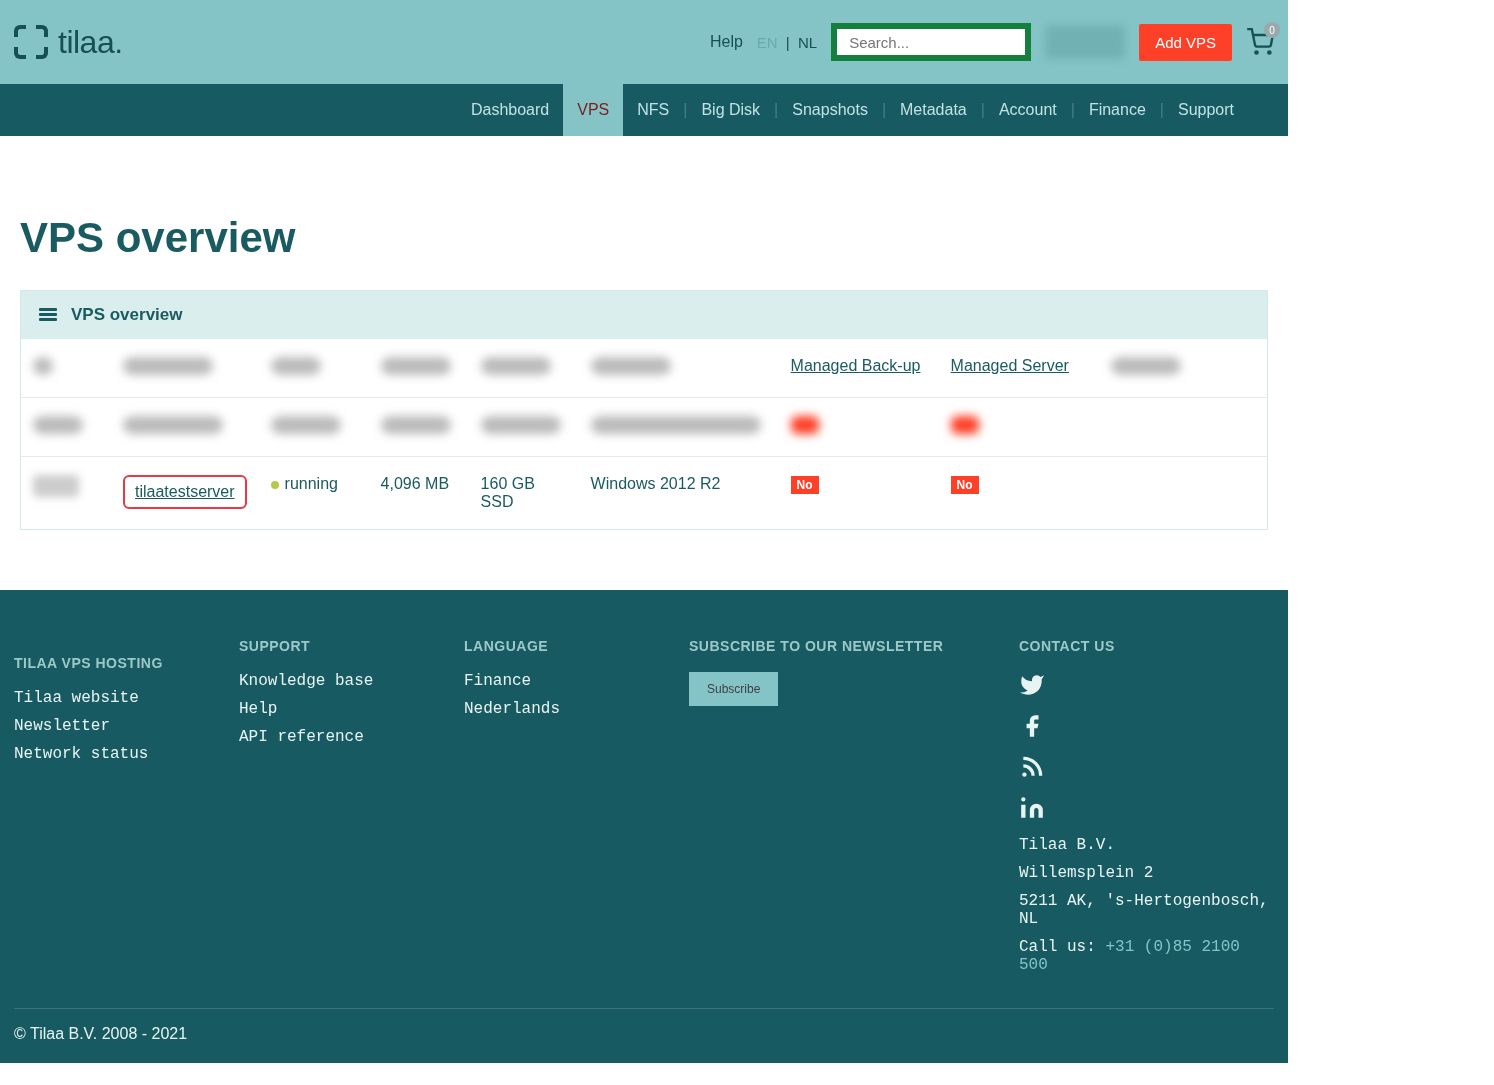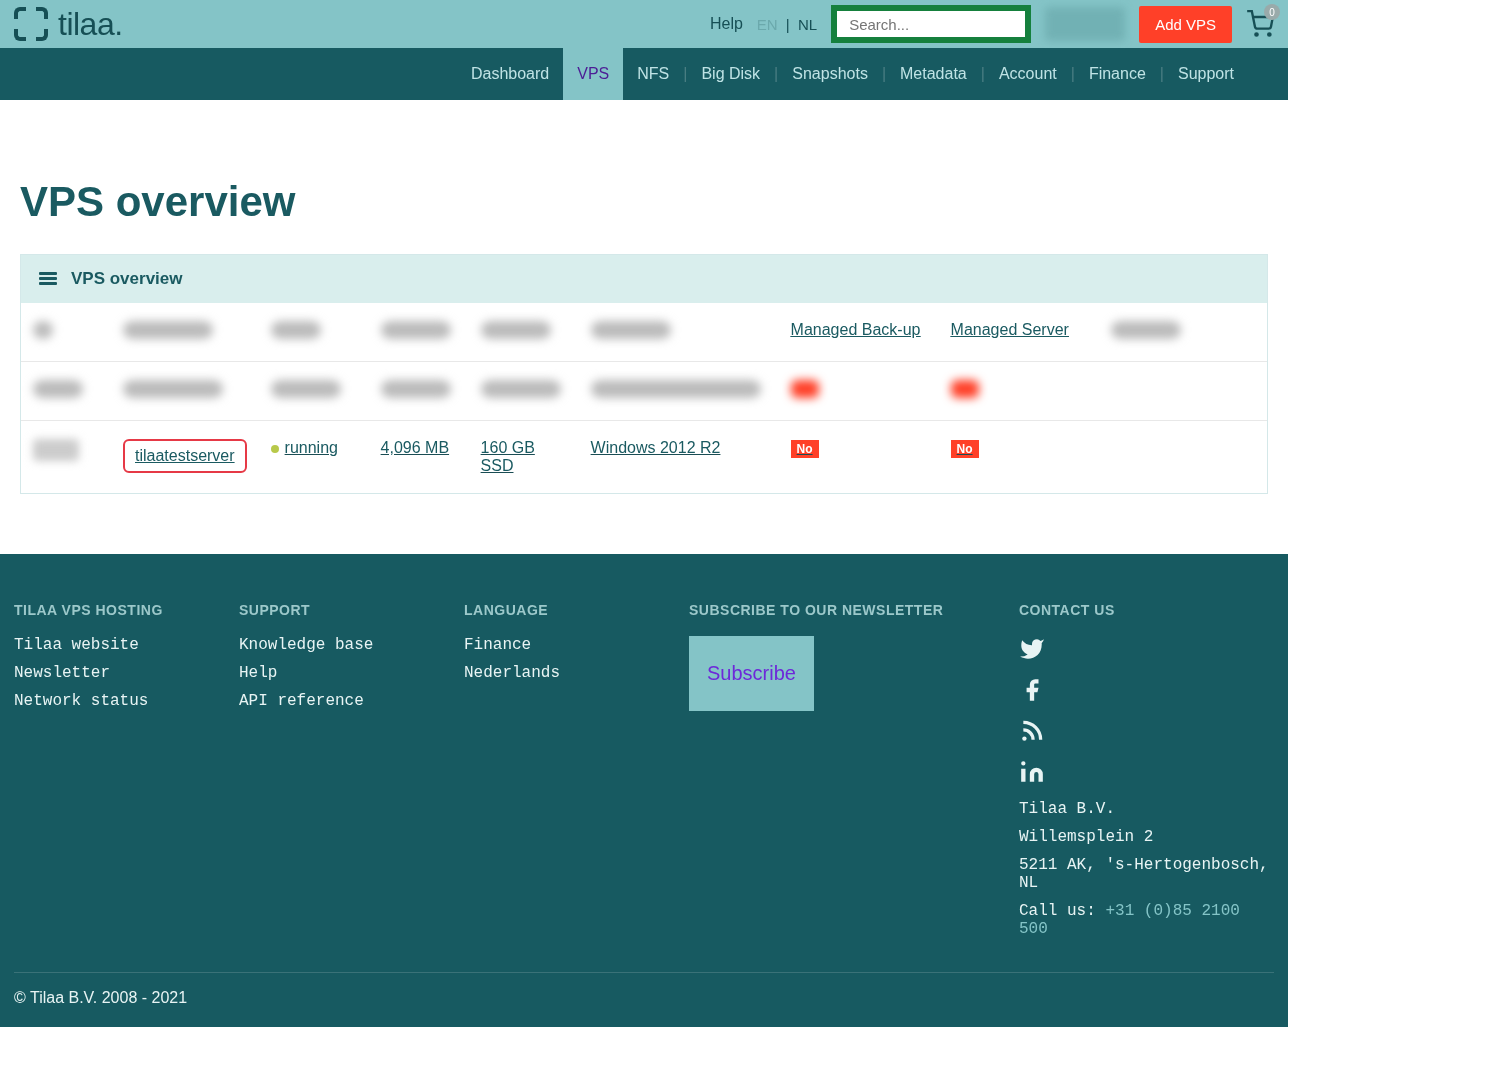--- a/index.html
+++ b/index.html
@@ -1,17 +1,17 @@
 <!DOCTYPE html>
 <html><head>
 <meta charset="utf-8">
 <style>
 * { margin: 0; padding: 0; box-sizing: border-box; }
 body { font-family: -apple-system, BlinkMacSystemFont, "Segoe UI", Helvetica, Arial, sans-serif; background: #fff; color: #1a4d54; width: 1288px; }
-.topbar { background: #84c4c7; height: 48px; display: flex; align-items: center; padding: 4px 14px; }
+.topbar { background: #84c4c7; height: 84px; display: flex; align-items: center; padding: 4px 14px; }
 .logo { display: flex; align-items: center; gap: 10px; }
 .logo-mark { width: 34px; height: 34px; position: relative; }
 .logo-mark span { position: absolute; width: 12px; height: 12px; border: 4px solid #164f55; }
 .logo-mark .tl { top: 0; left: 0; border-right: none; border-bottom: none; border-top-left-radius: 6px; }
 .logo-mark .tr { top: 0; right: 0; border-left: none; border-bottom: none; border-top-right-radius: 6px; }
 .logo-mark .bl { bottom: 0; left: 0; border-right: none; border-top: none; border-bottom-left-radius: 6px; }
 .logo-mark .br { bottom: 0; right: 0; border-left: none; border-top: none; border-bottom-right-radius: 6px; }
 .logo-text { font-size: 32px; font-weight: 500; color: #164f55; letter-spacing: -0.5px; }
 .top-right { margin-left: auto; display: flex; align-items: center; gap: 14px; }
 .help-link { color: #164f55; font-size: 16px; text-decoration: none; }
@@ -20,50 +20,50 @@
 .lang-switch a { text-decoration: none; cursor: pointer; }
 .lang-sep { color: #164f55; margin: 0 4px; }
 .search-input { width: 200px; height: 38px; border: 6px solid #15803d; padding: 0 12px; font-size: 15px; background: #fff; }
 .user-pill { width: 80px; height: 34px; background: #6aa9ac; border-radius: 3px; filter: blur(4px); opacity: 0.7; }
 .btn-red { background: #ff4028; color: #fff; border: none; padding: 10px 16px; font-size: 15px; cursor: pointer; border-radius: 2px; }
 .cart { position: relative; width: 28px; height: 28px; color: #164f55; }
 .cart svg { width: 28px; height: 28px; }
 .cart-badge { position: absolute; top: -6px; right: -6px; background: #9aa; color: #fff; font-size: 10px; width: 16px; height: 16px; border-radius: 50%; display: flex; align-items: center; justify-content: center; }
 .navbar { background: #175a61; height: 52px; display: flex; align-items: center; justify-content: flex-end; padding: 0 40px; }
 .nav-item { color: #bfe3e5; font-size: 16px; text-decoration: none; padding: 0 14px; height: 52px; display: flex; align-items: center; }
-.nav-item.active { background: #84c4c7; color: #4c1d95; font-weight: 500; }
+.nav-item.active { background: #84c4c7; color: #7f1d1d; font-weight: 500; }
 .nav-sep { color: #4a7e83; }
 .content { padding: 30px 20px 60px; margin-top: 48px; }
 h1 { font-size: 42px; font-weight: 600; color: #1a5a61; margin-bottom: 28px; }
 .panel { border: 1px solid #d4e8e9; }
 .panel-header { background: #d9eeed; padding: 14px 18px; display: flex; align-items: center; gap: 14px; color: #1a5a61; font-weight: 600; font-size: 17px; }
 .srv-icon { width: 18px; height: 14px; display: flex; flex-direction: column; gap: 2px; }
 .srv-icon div { height: 3px; background: #1a5a61; border-radius: 1px; }
-table { width: 100%; border-collapse: collapse; text-decoration: underline; }
+table { width: 100%; border-collapse: collapse; }
 th, td { text-align: left; padding: 18px 12px; vertical-align: top; font-size: 16px; color: #1a5a61; }
 th { font-weight: 400; }
 th.underline a { text-decoration: underline; color: #1a5a61; }
 tbody tr { border-top: 1px solid #e8e8e8; }
 .blurchip { display: inline-block; width: 60px; height: 18px; background: #bbb; border-radius: 9px; filter: blur(5px); }
 .blurchip.red { background: #ff4028; width: 28px; border-radius: 6px; }
 .server-link { color: #1a5a61; text-decoration: underline; }
 .highlighted { border: 2px solid #e63946; border-radius: 6px; padding: 6px 10px; display: inline-block; }
 .status-dot { display: inline-block; width: 8px; height: 8px; border-radius: 50%; background: #b8c94a; margin-right: 6px; vertical-align: middle; }
 .badge-no { background: #ff4028; color: #fff; font-size: 12px; padding: 2px 6px; font-weight: 600; }
 .panel-footer { padding: 16px 18px; display: flex; justify-content: flex-end; border-top: 1px solid #eee; }
 .footer { background: #175a61; color: #cde8e9; padding: 48px 14px 20px; }
 .footer-cols { display: flex; gap: 30px; flex-wrap: wrap; }
 .footer-col h4 { font-size: 14px; letter-spacing: 0.5px; color: #9cc8ca; margin-bottom: 18px; font-weight: 600; }
 .footer-col a, .footer-col div { color: #e8f4f4; font-size: 16px; display: block; margin-bottom: 10px; text-decoration: none; font-family: Liberation Mono, monospace; }
-.col1 { width: 195px; }
+.col1 { width: 195px; margin-top: 17px; }
 .col2 { width: 195px; }
 .col3 { width: 195px; }
 .col4 { width: 300px; }
 .col5 { flex: 1; }
-.subscribe-btn { background: #84c4c7; color: #6d28d9; border: none; padding: 26px 18px; font-size: 20px; cursor: pointer; }
+.subscribe-btn { background: #84c4c7; color: #404040; border: none; padding: 10px 18px; font-size: 12px; cursor: pointer; }
 .social { display: flex; gap: 24px; margin-bottom: 24px; }
 .social svg { width: 26px; height: 26px; fill: #e8f4f4; }
 .phone-link { color: #84c4c7 !important; display: inline !important; }
 .footer hr { border: none; border-top: 1px solid #3a7278; margin: 24px 0 16px; }
 .copyright { color: #e8f4f4; font-size: 16px; }
 </style>
 </head>
 <body>
 
 <div class="topbar">

